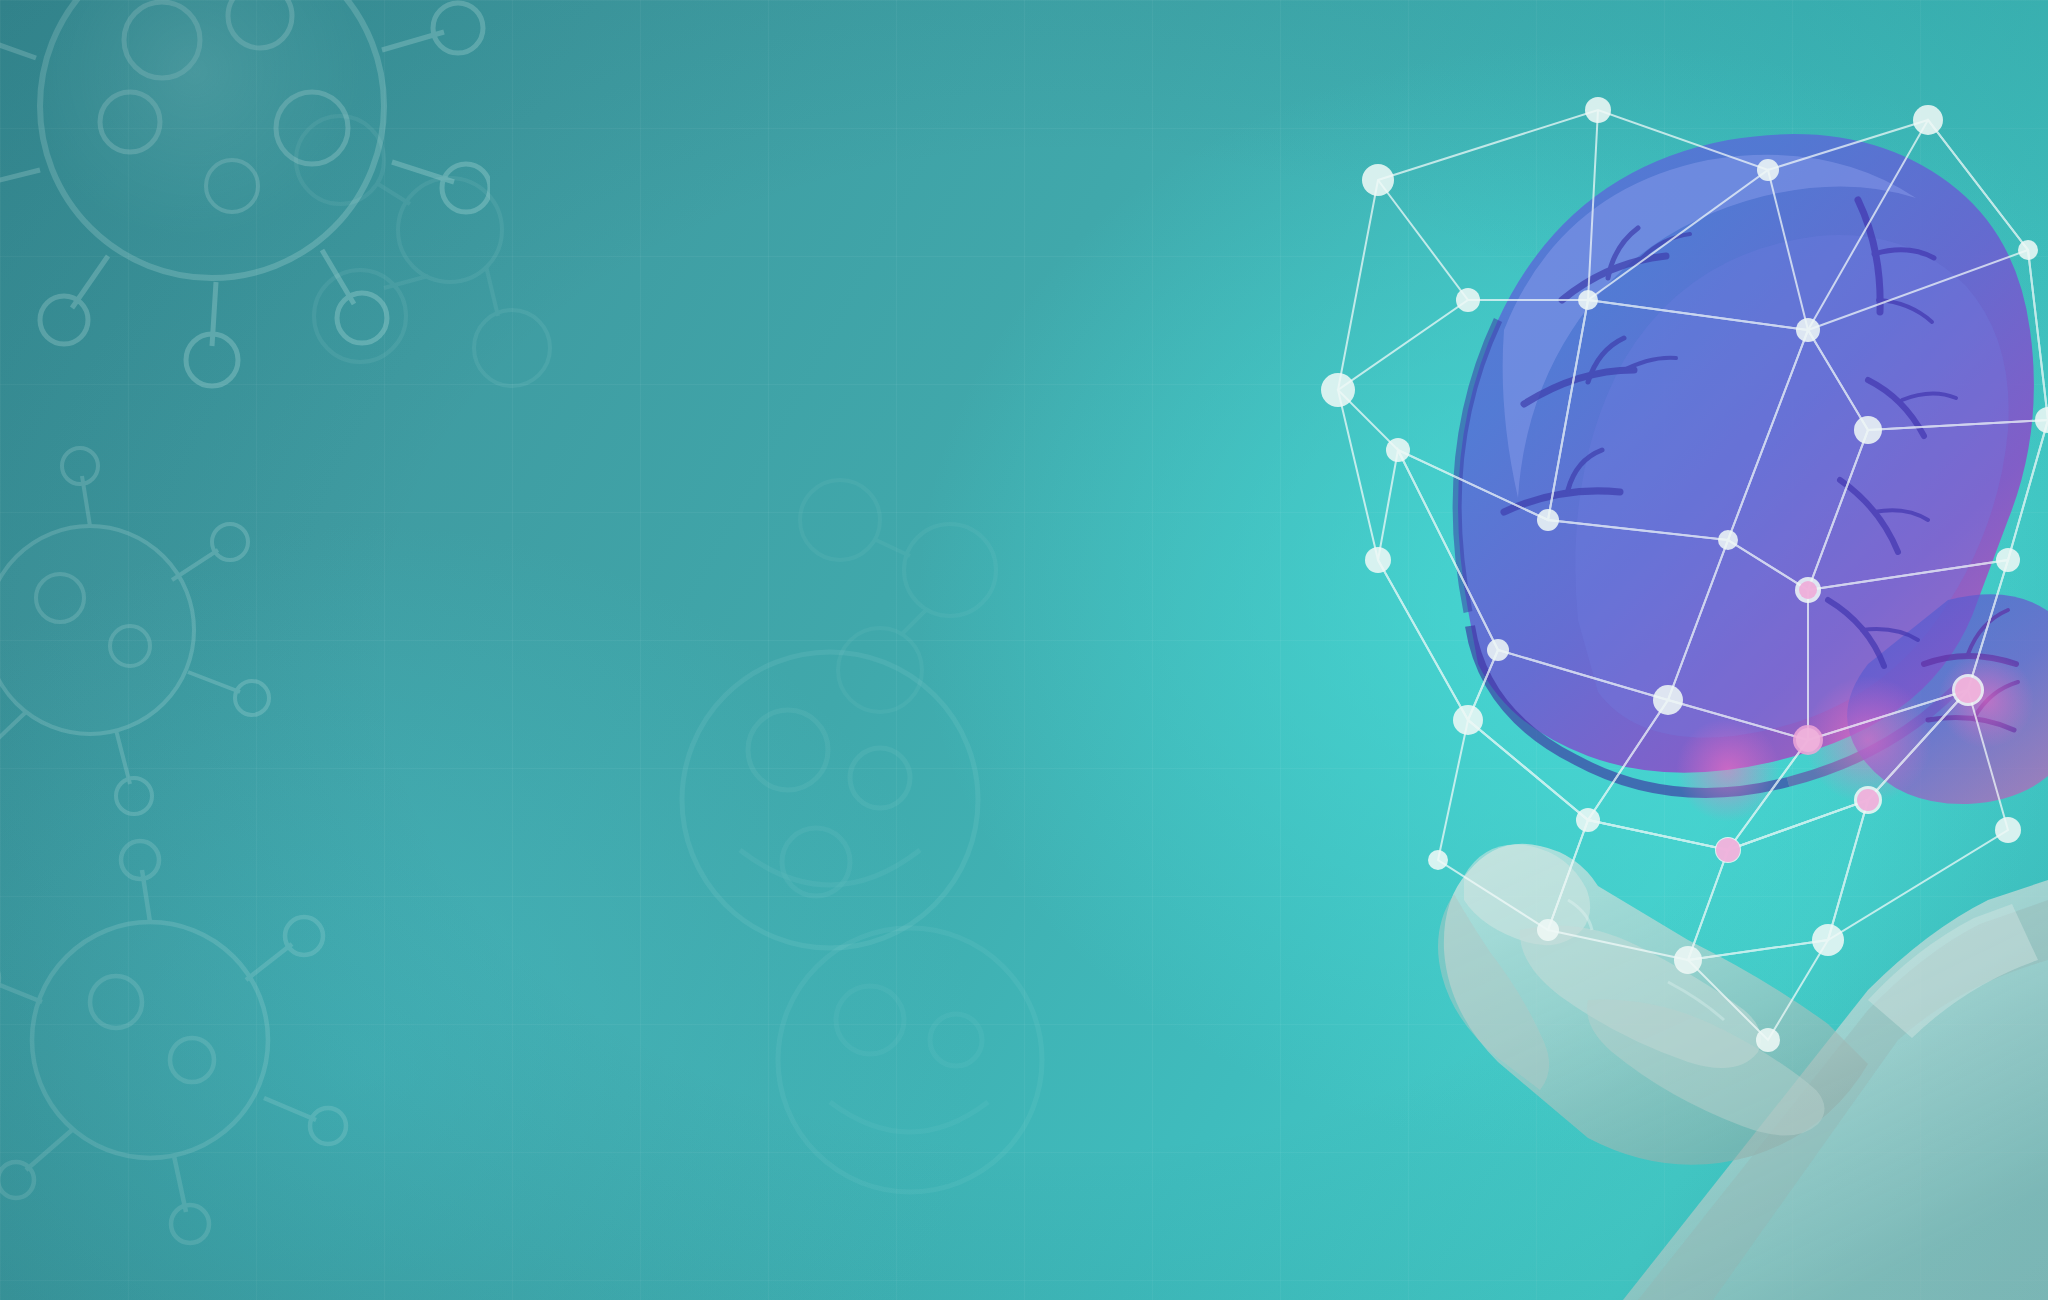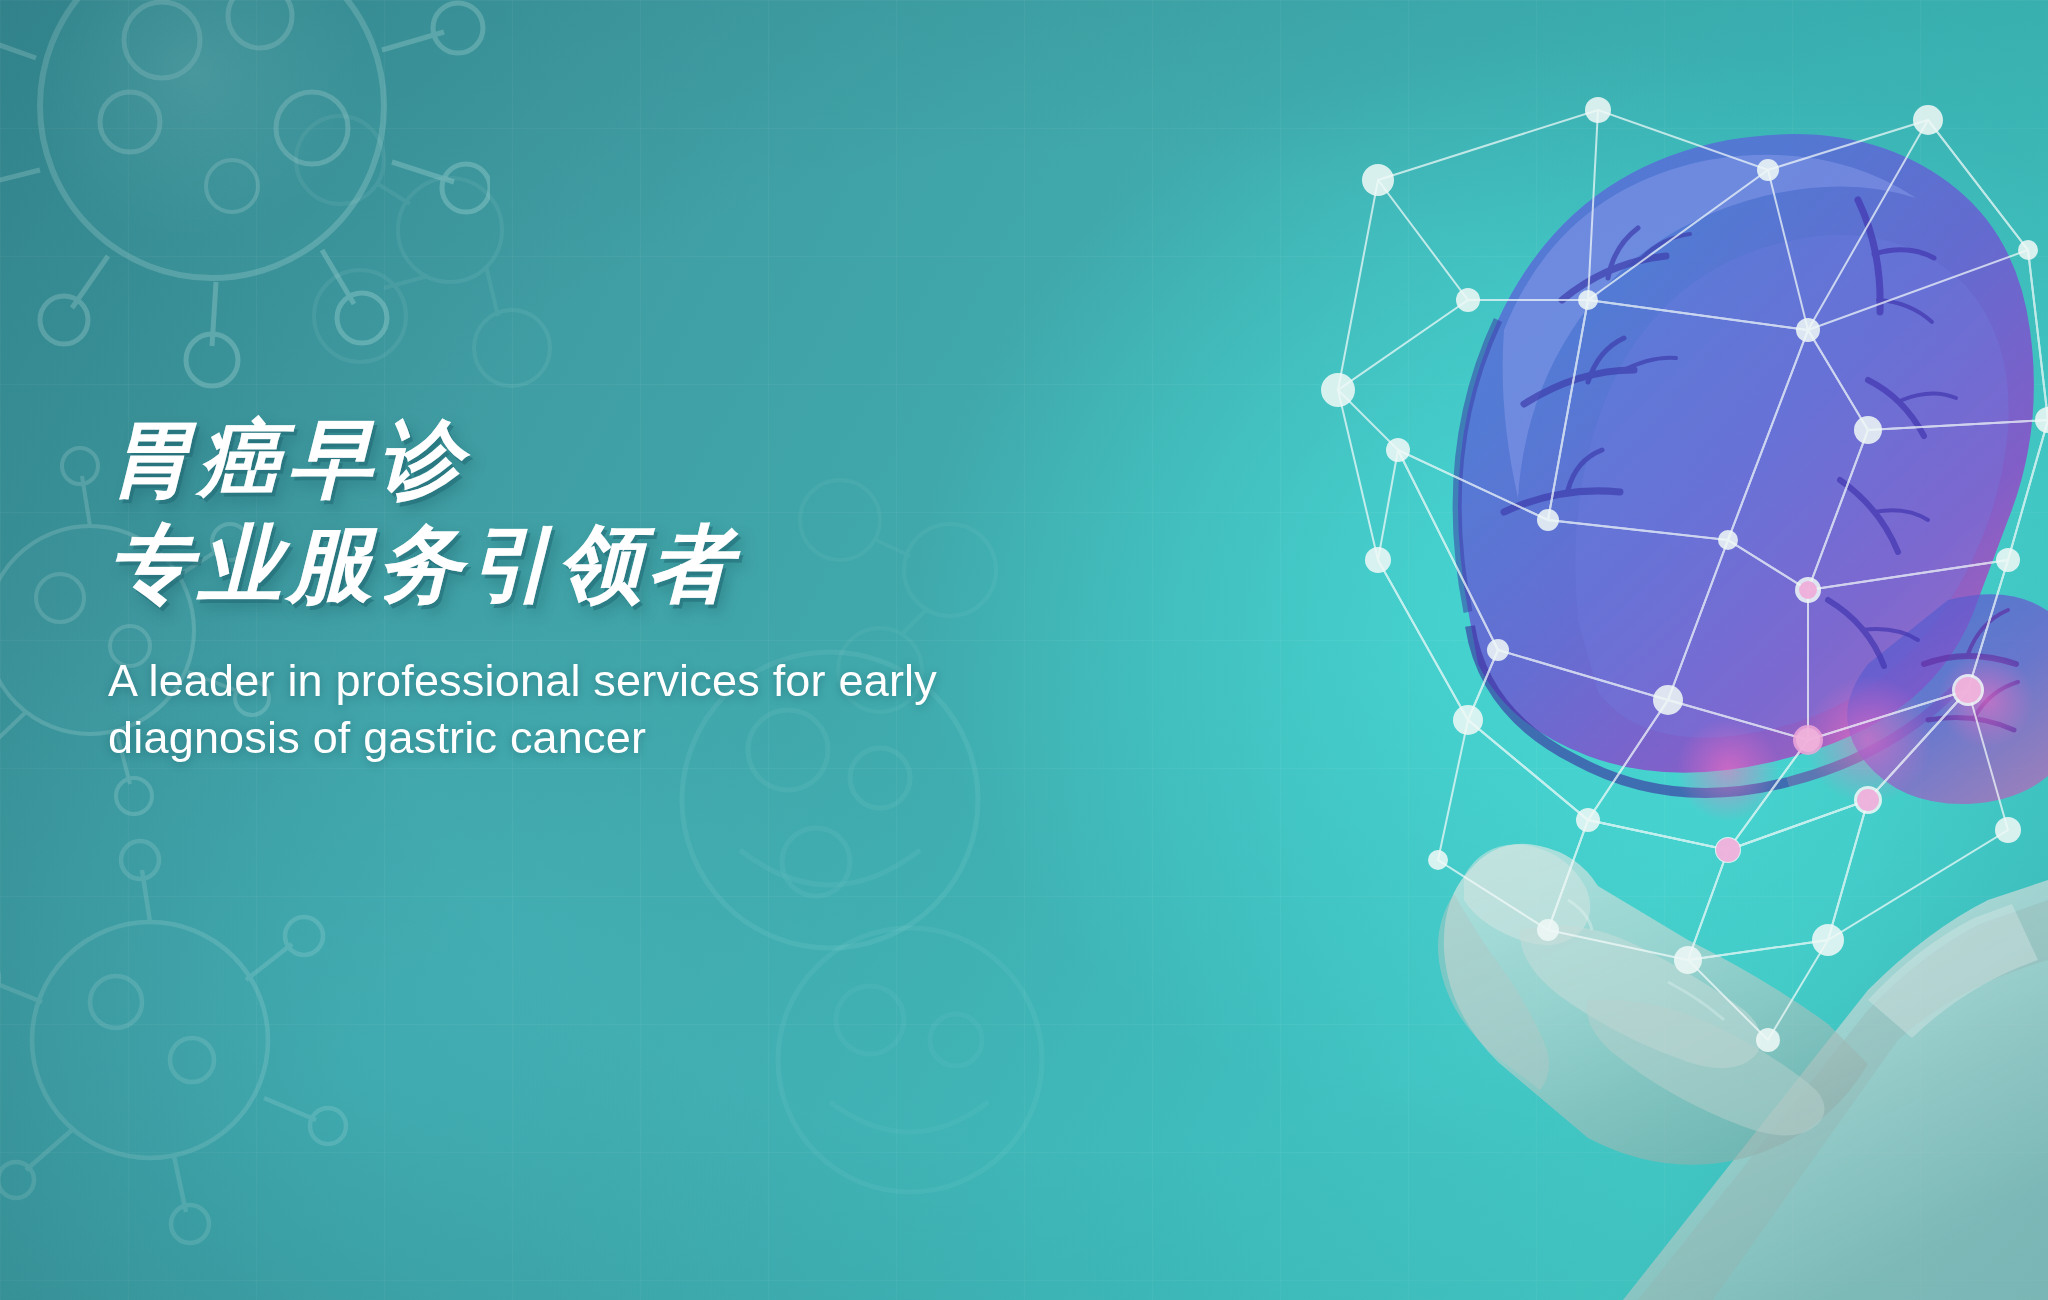--- a/index.html
+++ b/index.html
@@ -411,22 +411,14 @@
           <circle cx="640" cy="740" r="15"></circle>
           <circle cx="560" cy="850" r="12"></circle>
           <circle cx="800" cy="690" r="13"></circle>
           <circle cx="700" cy="800" r="11"></circle>
           <circle cx="640" cy="590" r="9"></circle>
         </g>
       </g>
     </svg>
   </div>
 
-  <div class="text-block">
-    <div class="headline-line">胃癌早诊</div>
-    <div class="headline-line">专业服务引领者</div>
-    <div class="subtitle">
-      <div>A leader in professional services for early</div>
-      <div>diagnosis of gastric cancer</div>
-    </div>
-  </div>
 
 </div>
 
 </body></html>

